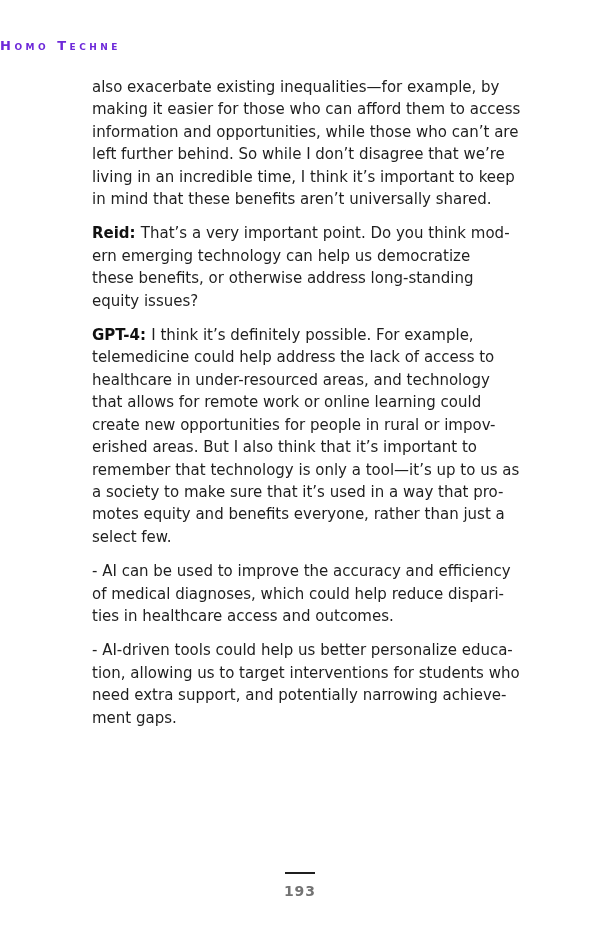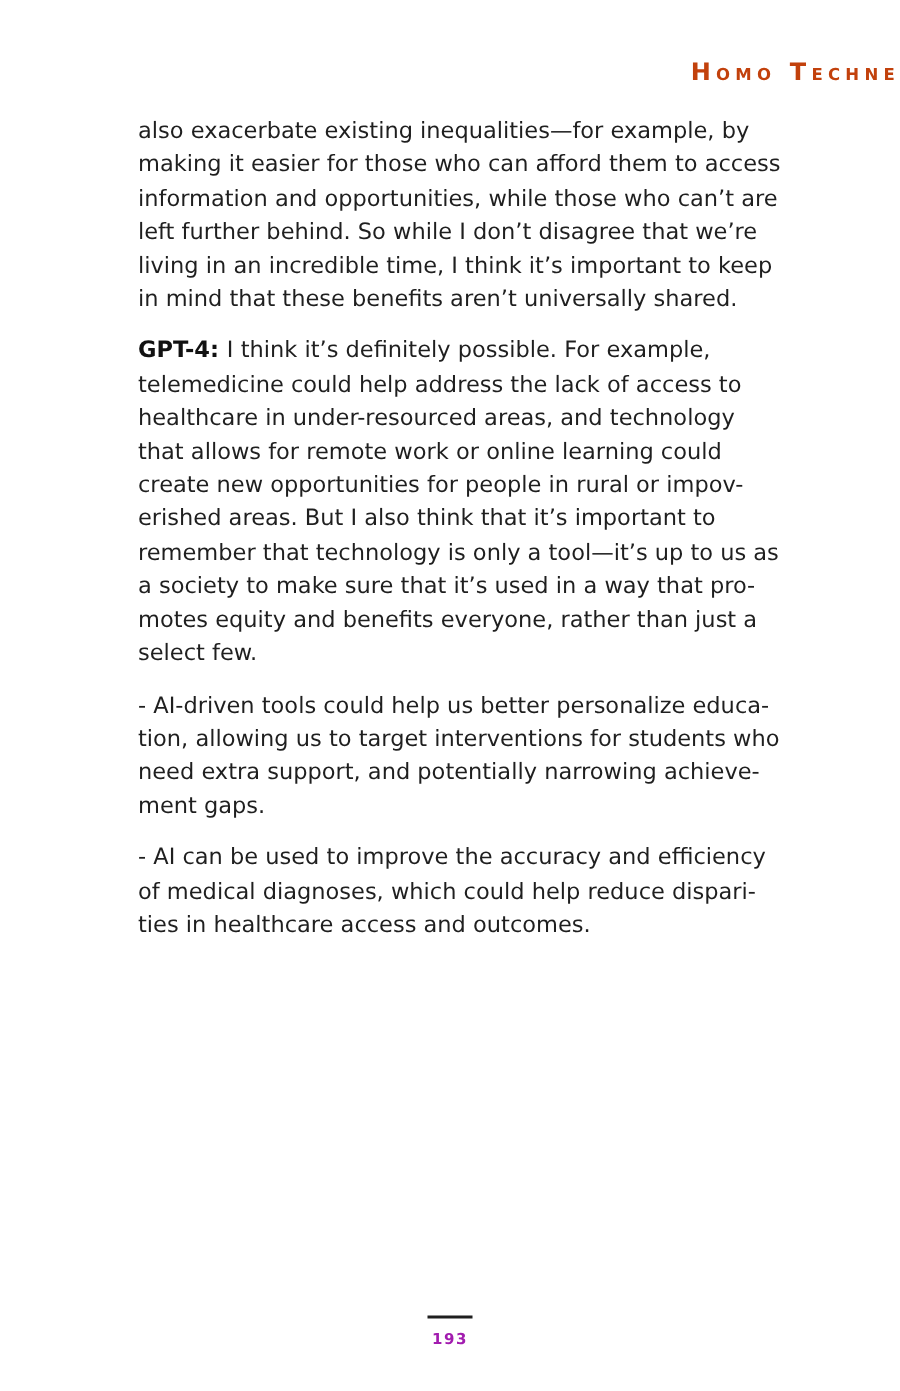--- a/index.html
+++ b/index.html
@@ -14,26 +14,26 @@
     background: #ffffff;
     font-family: "DejaVu Sans", sans-serif;
     color: #1f1f1f;
     overflow: hidden;
   }
   .running-head {
     position: absolute;
     top: 38px;
     left: 0;
     width: 100%;
-    text-align: right;
-    font-size: 16px;
+    text-align: left;
+    font-size: 13px;
     font-weight: 700;
     letter-spacing: 3.5px;
     font-variant: small-caps;
-    color: #c2410c;
+    color: #6d28d9;
   }
   .body-column {
     position: absolute;
     top: 76px;
     left: 92px;
     width: 432px;
     font-size: 15px;
     line-height: 22.4px;
     color: #1f1f1f;
   }
@@ -57,64 +57,68 @@
     width: 100%;
     text-align: center;
   }
   .footer-rule {
     width: 30px;
     height: 2px;
     background: #1f1f1f;
     margin: 0 auto 9px auto;
   }
   .page-number {
-    font-size: 10px;
+    font-size: 14px;
     font-weight: 700;
     letter-spacing: 1px;
-    color: #a21caf;
+    color: #737373;
   }
 </style>
 </head>
 <body>
 
 <div class="page">
 
   <div class="running-head">Homo Techne</div>
 
   <div class="body-column">
 
     <p class="para"><b class="speaker"></b><span class="ptext">also exacerbate existing inequalities—for example, by
 making it easier for those who can afford them to access
 information and opportunities, while those who can’t are
 left further behind. So while I don’t disagree that we’re
 living in an incredible time, I think it’s important to keep
 in mind that these benefits aren’t universally shared.</span></p>
 
+    <p class="para"><b class="speaker">Reid:</b><span class="ptext">That’s a very important point. Do you think mod-
+ern emerging technology can help us democratize
+these benefits, or otherwise address long-standing
+equity issues?</span></p>
 
     <p class="para"><b class="speaker">GPT-4:</b><span class="ptext">I think it’s definitely possible. For example,
 telemedicine could help address the lack of access to
 healthcare in under-resourced areas, and technology
 that allows for remote work or online learning could
 create new opportunities for people in rural or impov-
 erished areas. But I also think that it’s important to
 remember that technology is only a tool—it’s up to us as
 a society to make sure that it’s used in a way that pro-
 motes equity and benefits everyone, rather than just a
 select few.</span></p>
 
 
 
+    <p class="para"><b class="speaker"></b><span class="ptext">- AI can be used to improve the accuracy and efficiency
+of medical diagnoses, which could help reduce dispari-
+ties in healthcare access and outcomes.</span></p>
+
     <p class="para"><b class="speaker"></b><span class="ptext">- AI-driven tools could help us better personalize educa-
 tion, allowing us to target interventions for students who
 need extra support, and potentially narrowing achieve-
 ment gaps.</span></p>
-
-    <p class="para"><b class="speaker"></b><span class="ptext">- AI can be used to improve the accuracy and efficiency
-of medical diagnoses, which could help reduce dispari-
-ties in healthcare access and outcomes.</span></p>
 
   </div>
 
   <div class="footer">
     <div class="footer-rule"></div>
     <div class="page-number">193</div>
   </div>
 
 </div>
 

